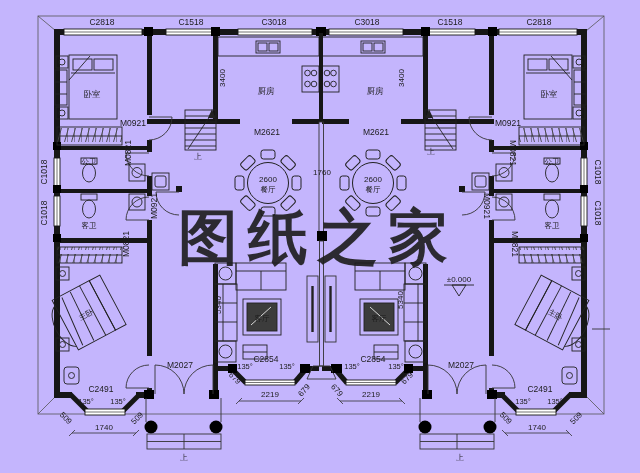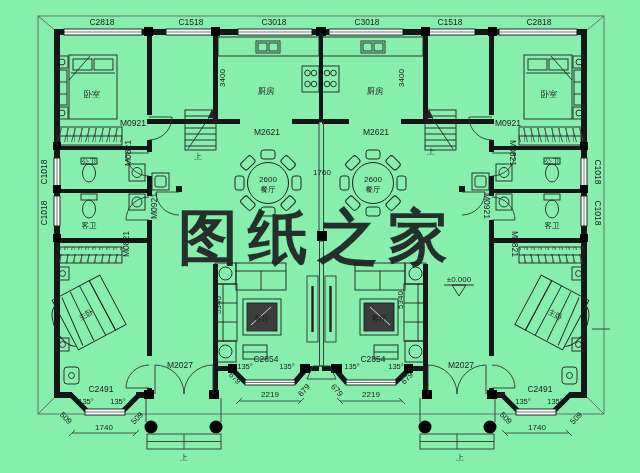--- a/index.html
+++ b/index.html
@@ -1,16 +1,16 @@
 <!DOCTYPE html>
 <html><head>
 <meta charset="utf-8">
 <style>
   html,body{margin:0;padding:0;background:#ffffff;}
-  #canvas{position:relative;width:640px;height:473px;background:#86efac;overflow:hidden;
+  #canvas{position:relative;width:640px;height:473px;background:#c4b5fd;overflow:hidden;
           font-family:"Liberation Sans",sans-serif;}
   svg{position:absolute;left:0;top:0;}
   svg text{font-family:"Liberation Sans",sans-serif;fill:#1c1c1c;}
   .code{font-size:8.5px;}
   .room{font-size:8.5px;}
   .dim{font-size:8px;}
   .small{font-size:7.5px;}
   .wm{font-size:60px;font-weight:bold;letter-spacing:10px;opacity:.9;}
 </style>
 </head>

